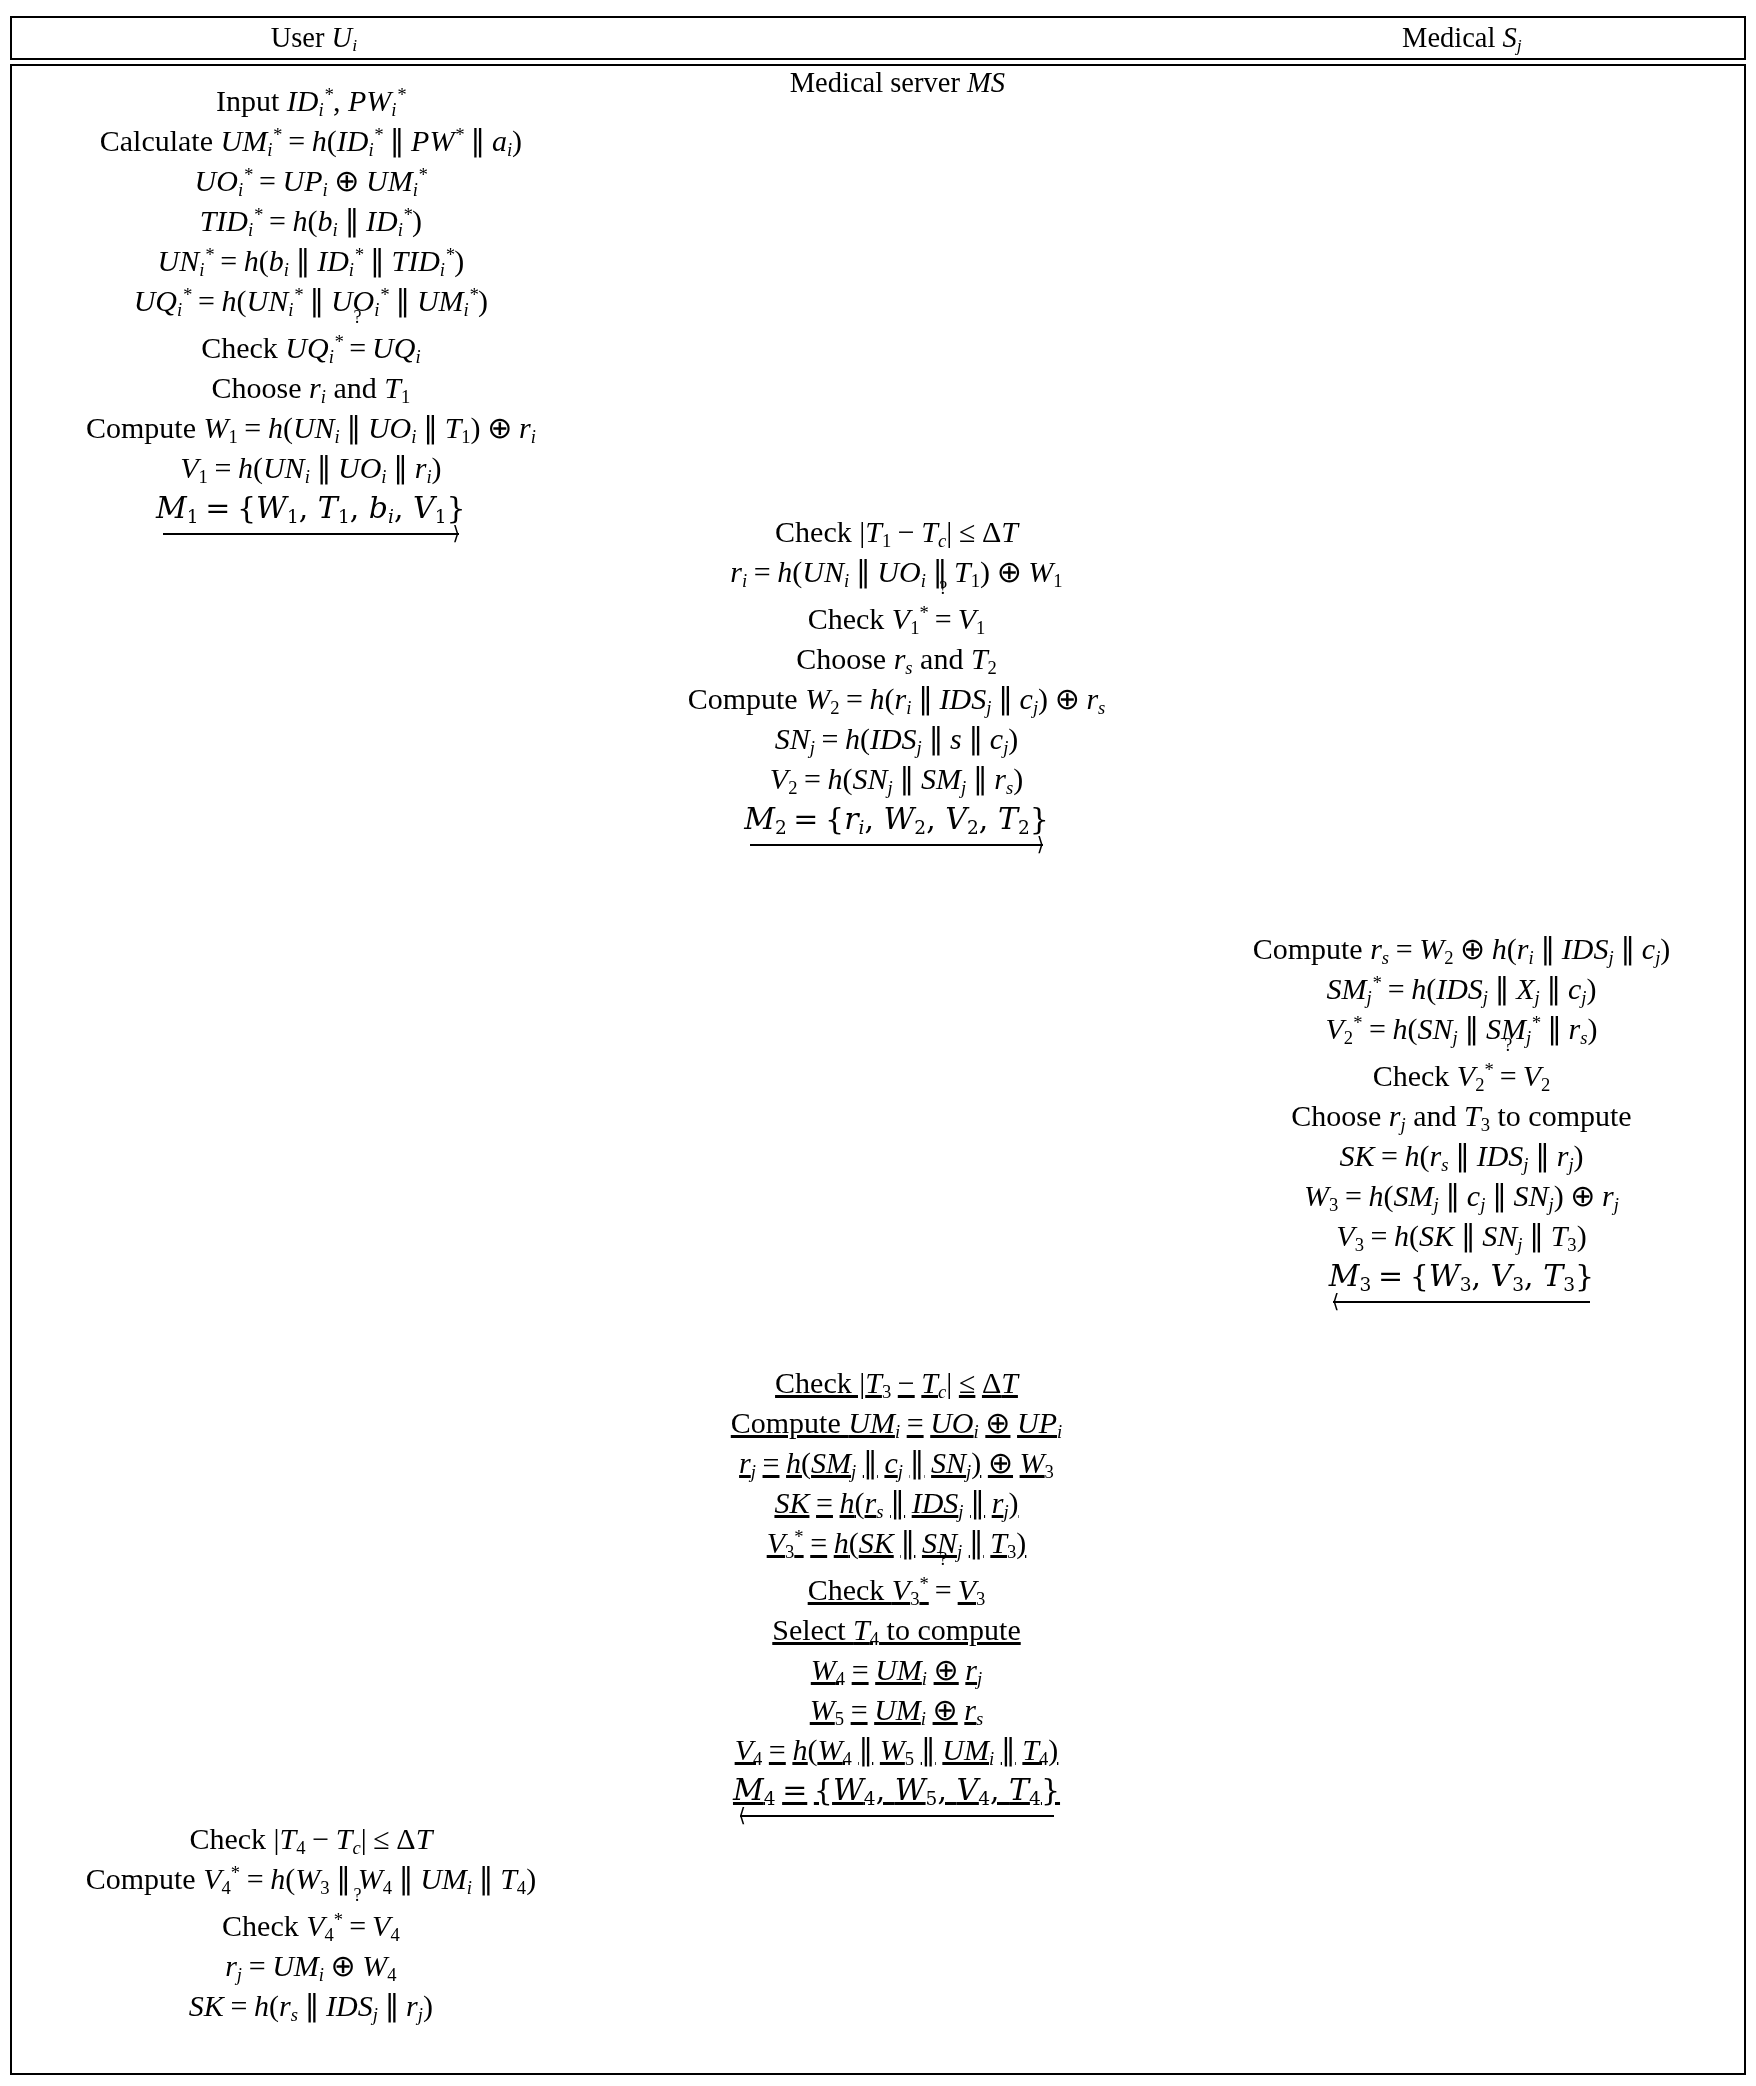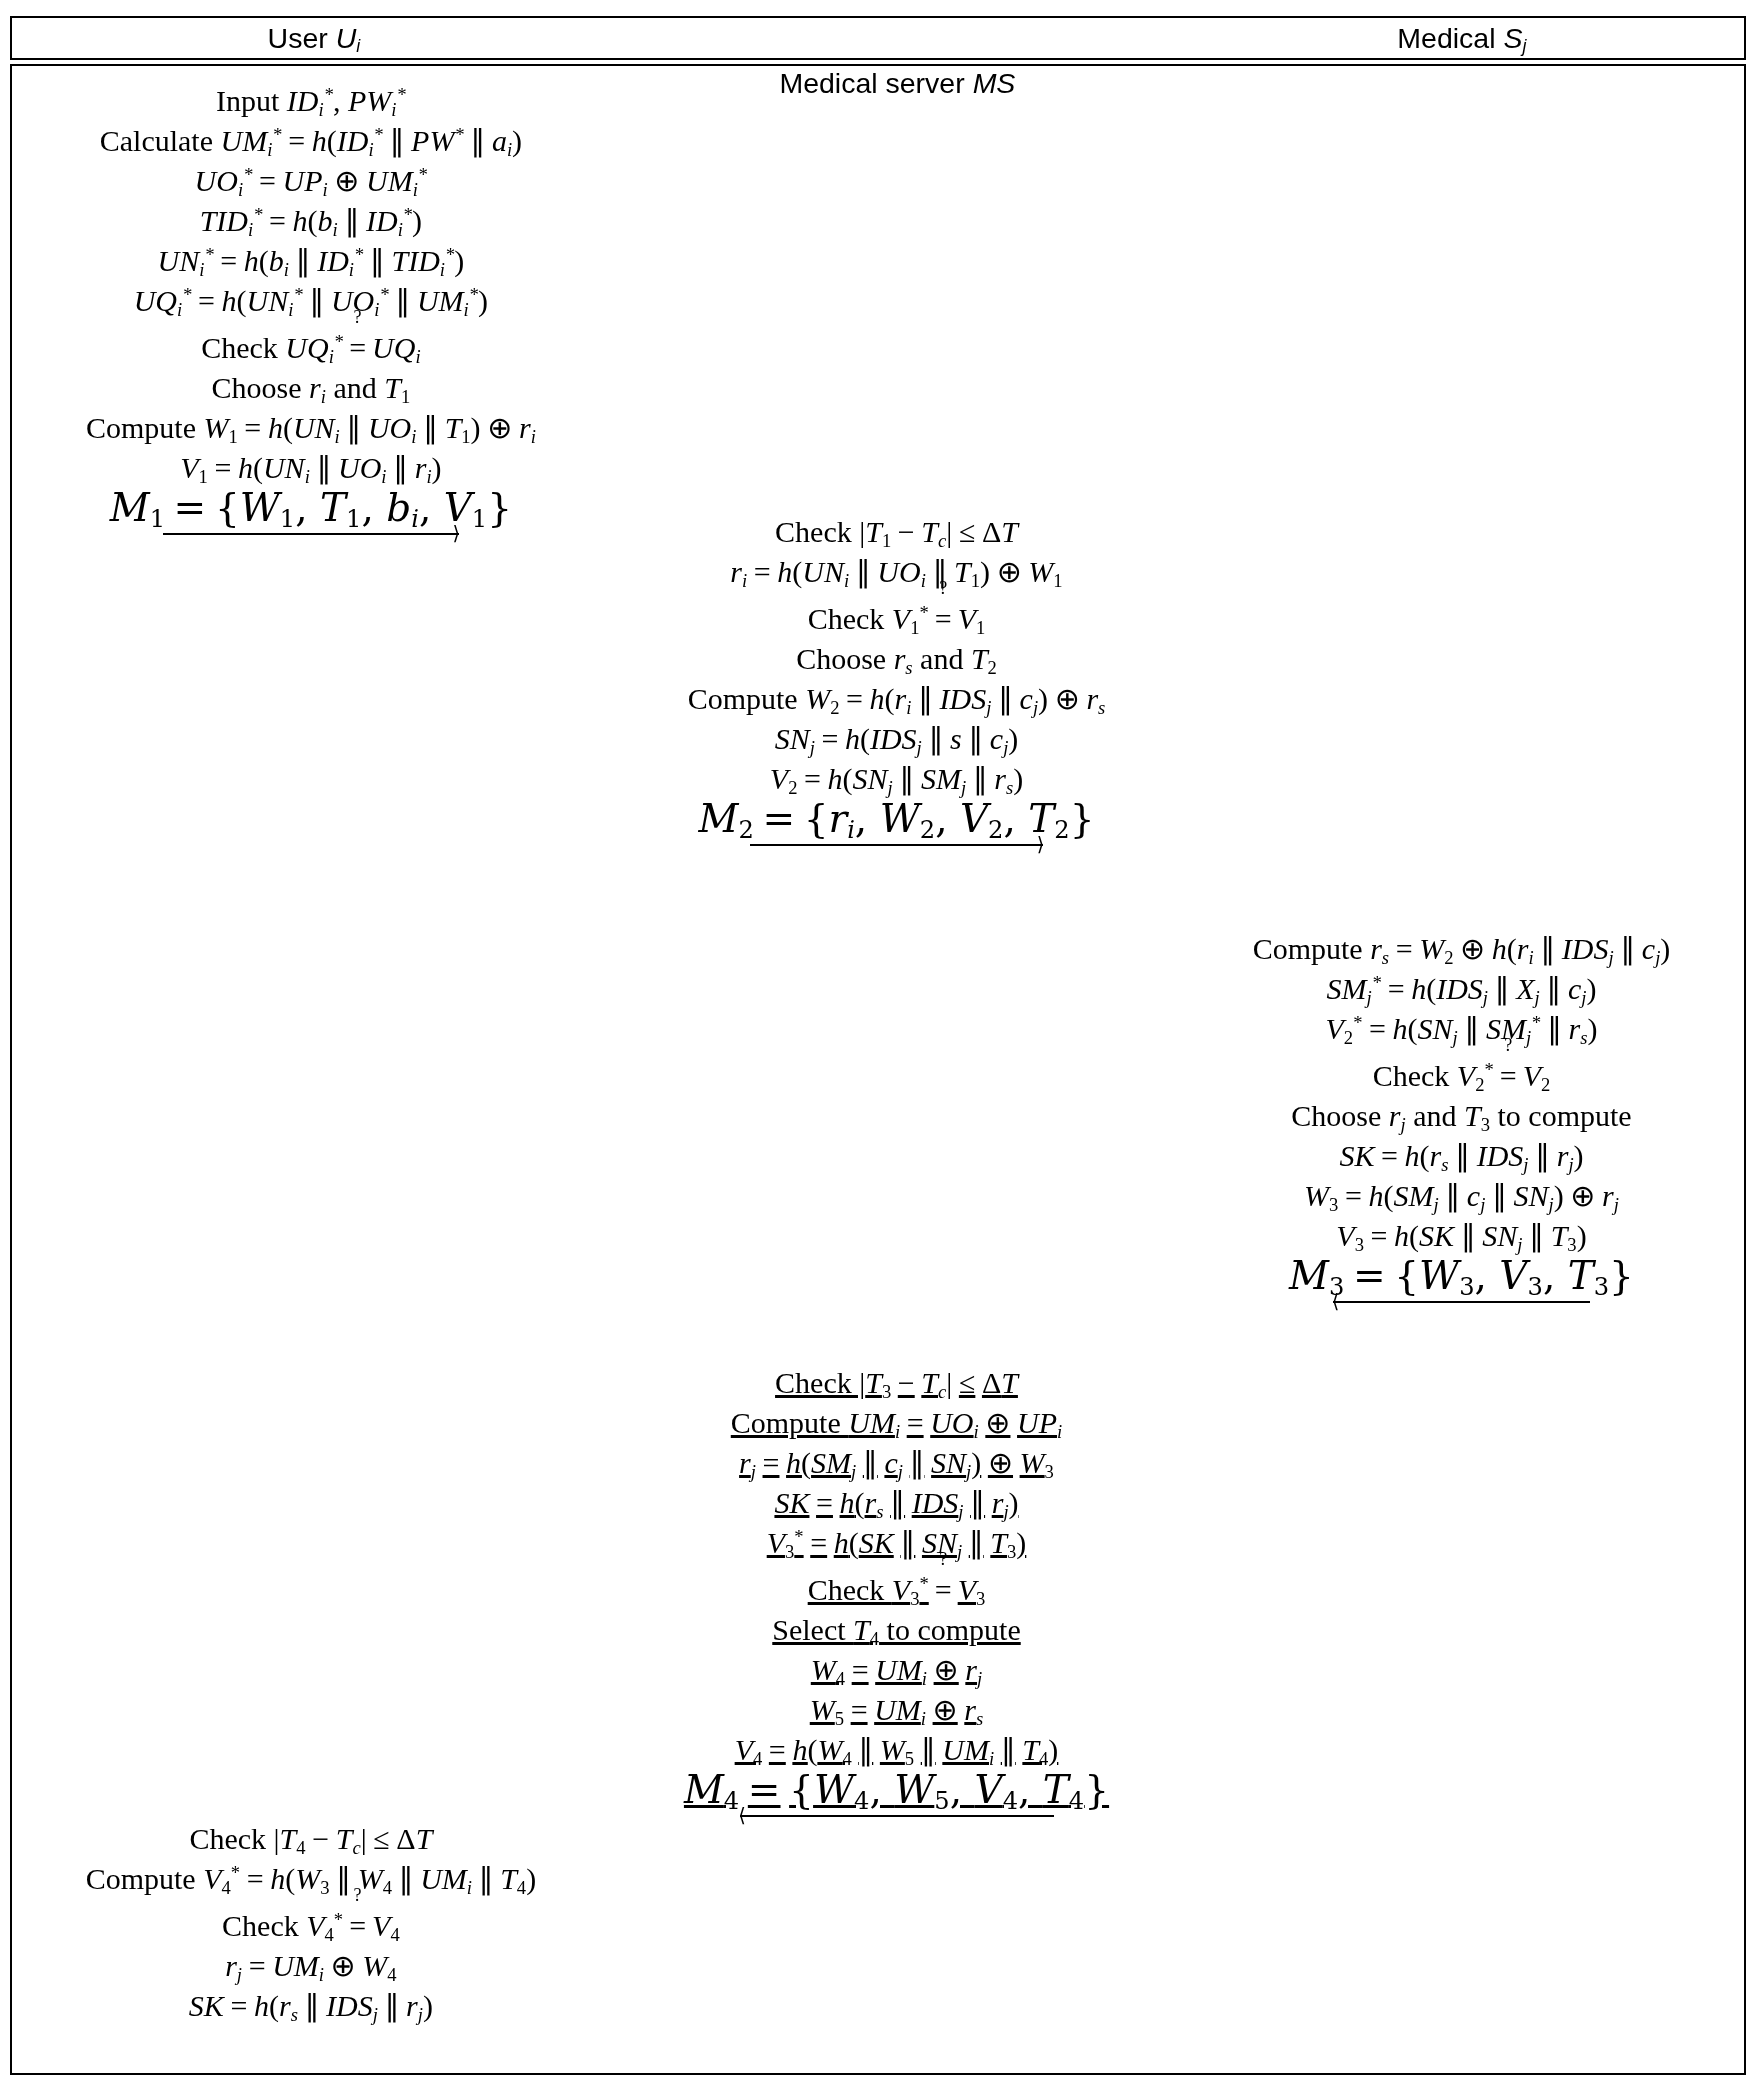--- a/index.html
+++ b/index.html
@@ -1,38 +1,38 @@
 <!DOCTYPE html>
 <html style="font-size:10.4px"><head>
 <meta charset="utf-8">
 <style>
   html, body { margin:0; padding:0; background:#ffffff; }
   body { width:1757px; height:2087px; position:relative; overflow:hidden;
          font-family:"DejaVu Serif","Liberation Serif",serif; color:#000; }
   .hdr { position:absolute; left:10.4px; top:15.6px; width:1732px; height:40px;
          border:2.6px solid #000; box-sizing:content-box; }
   .hdr-cell { position:absolute; top:0; height:40px; line-height:40px; font-size:28.5px;
-              text-align:center; font-family:Liberation Sans, sans-serif; white-space:nowrap; }
+              text-align:center; font-family:Liberation Serif, serif; white-space:nowrap; }
   .body-box { position:absolute; left:10.4px; top:64px; width:1732px; height:2007px;
               border:2.6px solid #000; }
   .col { position:absolute; width:583px; text-align:center; }
   .line { height:40px; line-height:40px; font-size:30px; white-space:nowrap;
           font-family:"Liberation Serif",serif; }
   .line.tall { height:47px; line-height:53px; }
   .m { font-style:italic; }
   sub { font-size:62%; vertical-align:-0.25em; line-height:0; }
   sup { font-size:62%; vertical-align:0.55em; line-height:0; }
   .op { font-style:normal; padding:0 0.22em; }
   .qeq { display:inline-block; position:relative; font-style:normal; padding:0 0.2em; }
   .qeq .q { position:absolute; left:0; right:0; top:-0.75em; font-size:60%; text-align:center; line-height:1; }
   .arrow { position:relative; height:11.7px; margin:0 auto; }
   .arrow .shaft { position:absolute; left:0; right:0; top:5.2px; height:1.9px; background:#000; }
   .arrow .head-r { position:absolute; right:-1.3px; top:-2.6px; font-size:19.4px; line-height:17px; font-family:"DejaVu Sans",sans-serif; }
   .arrow .head-l { position:absolute; left:-1.3px; top:-2.6px; font-size:19.4px; line-height:17px; font-family:"DejaVu Sans",sans-serif; }
-  .msg { height:40px; line-height:40px; font-size:39px; white-space:nowrap; }
+  .msg { height:40px; line-height:40px; font-size:30px; white-space:nowrap; }
 </style>
 </head>
 <body>
 
 <div class="hdr">
   <div class="hdr-cell" style="left:0;width:603px;">
     <span>User </span><span class="m">U</span><sub class="m">i</sub>
   </div>
   <div class="hdr-cell" style="left:603px;width:564px;margin-top:45px;">
     <span>Medical server </span><span class="m">MS</span>

